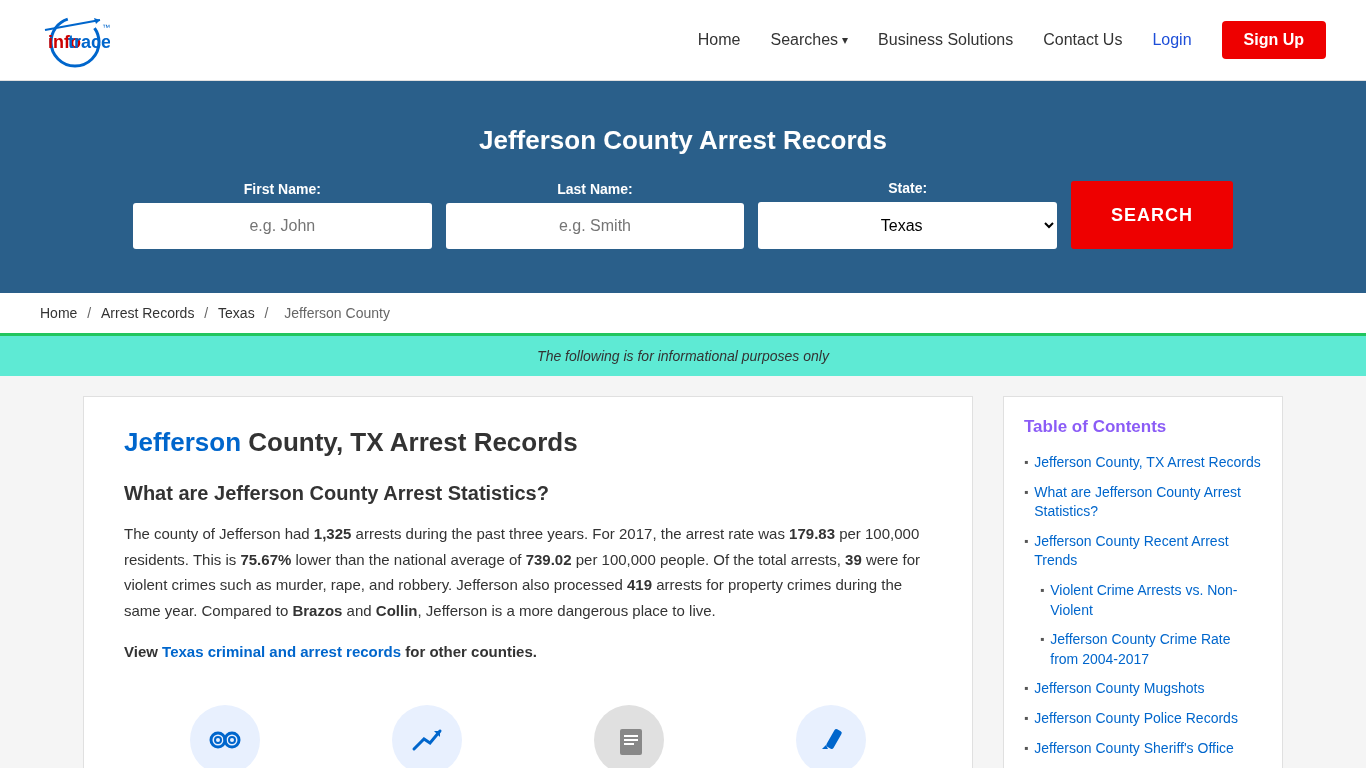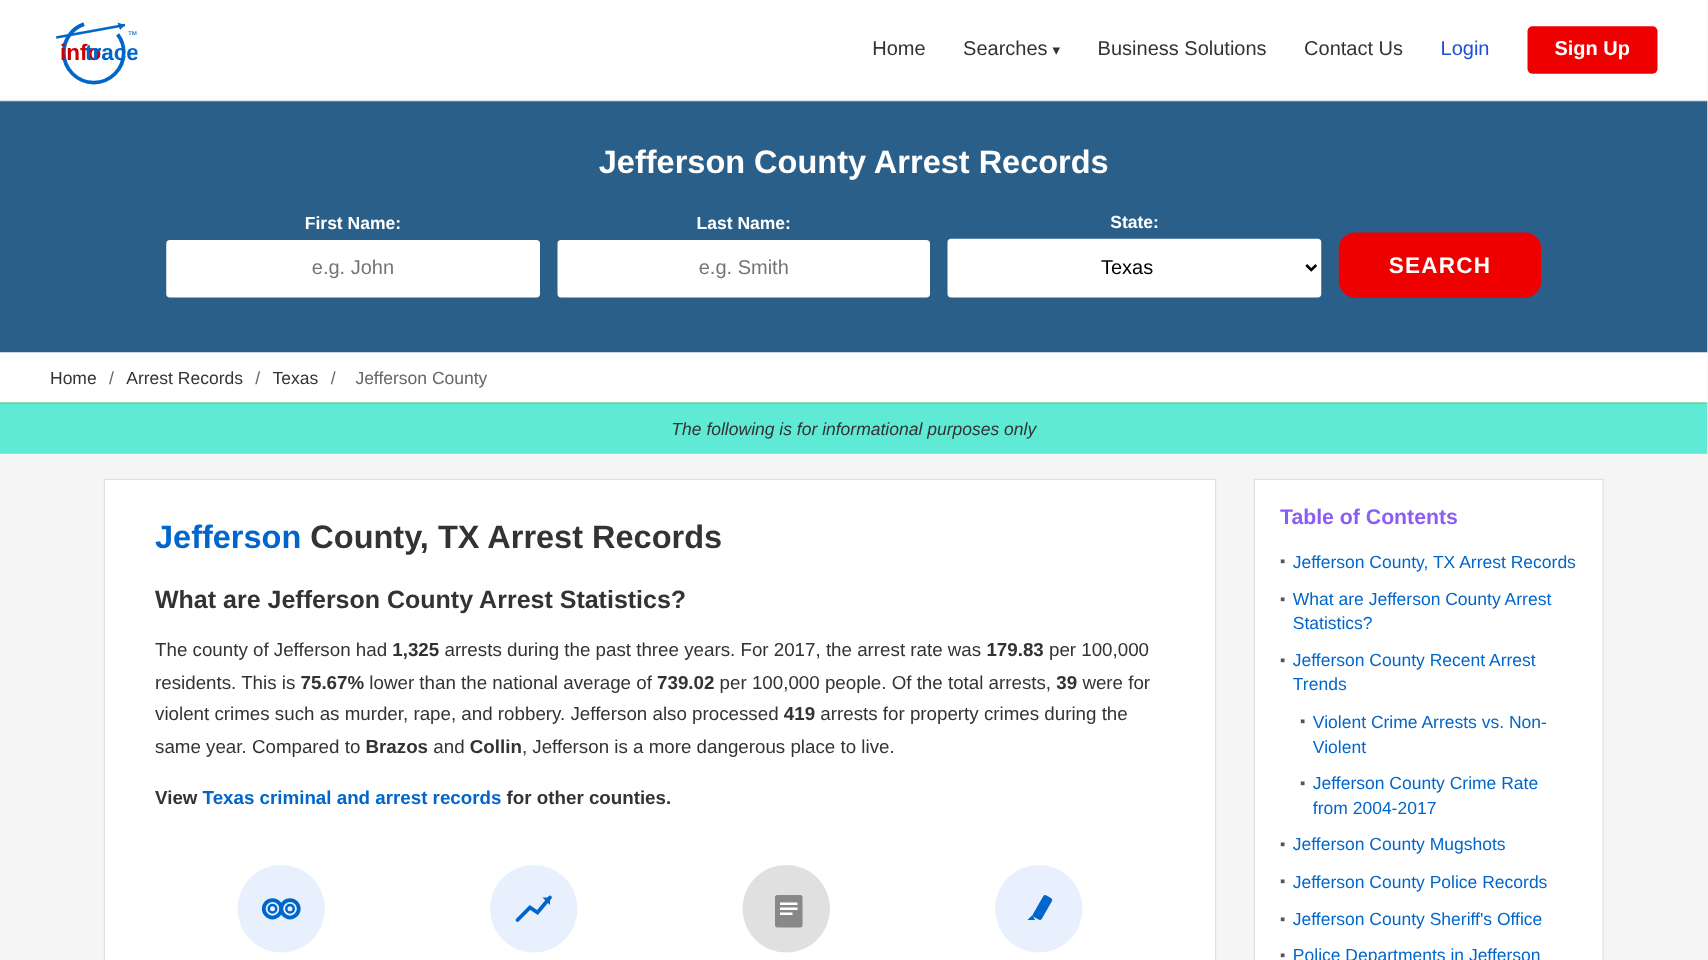--- a/index.html
+++ b/index.html
@@ -25,21 +25,21 @@
       padding: 10px 22px;
       border-radius: 4px;
       text-decoration: none;
       font-size: 16px;
       font-weight: bold;
     }
 
     
     .hero {
       background: #2a5f8a;
-      padding: 33px 40px 40px;
+      padding: 44px 40px 40px;
       text-align: center;
     }
     .hero h1 {
       color: #fff;
       font-size: 26px;
       font-weight: bold;
       margin-bottom: 24px;
     }
     .search-form {
       display: flex;
@@ -59,32 +59,32 @@
       text-align: center;
     }
     .form-group select { background: #fff; cursor: pointer; }
     .search-btn {
       background: #e00;
       color: #fff;
       border: none;
       padding: 14px 40px;
       font-size: 18px;
       font-weight: bold;
-      border-radius: 13px;
+      border-radius: 3px;
       cursor: pointer;
       letter-spacing: 1px;
       white-space: nowrap;
-      height: 52px;
+      height: 68px;
     }
 
     
     .breadcrumb {
       background: #fff;
       padding: 12px 40px;
-      border-bottom: 1px solid #22c55e;
+      border-bottom: 3px solid #22c55e;
       font-size: 14px;
     }
     .breadcrumb a { color: #333; text-decoration: none; }
     .breadcrumb span { color: #666; margin: 0 6px; }
 
     
     .notice {
       background: #5eead4;
       padding: 12px;
       text-align: center;

